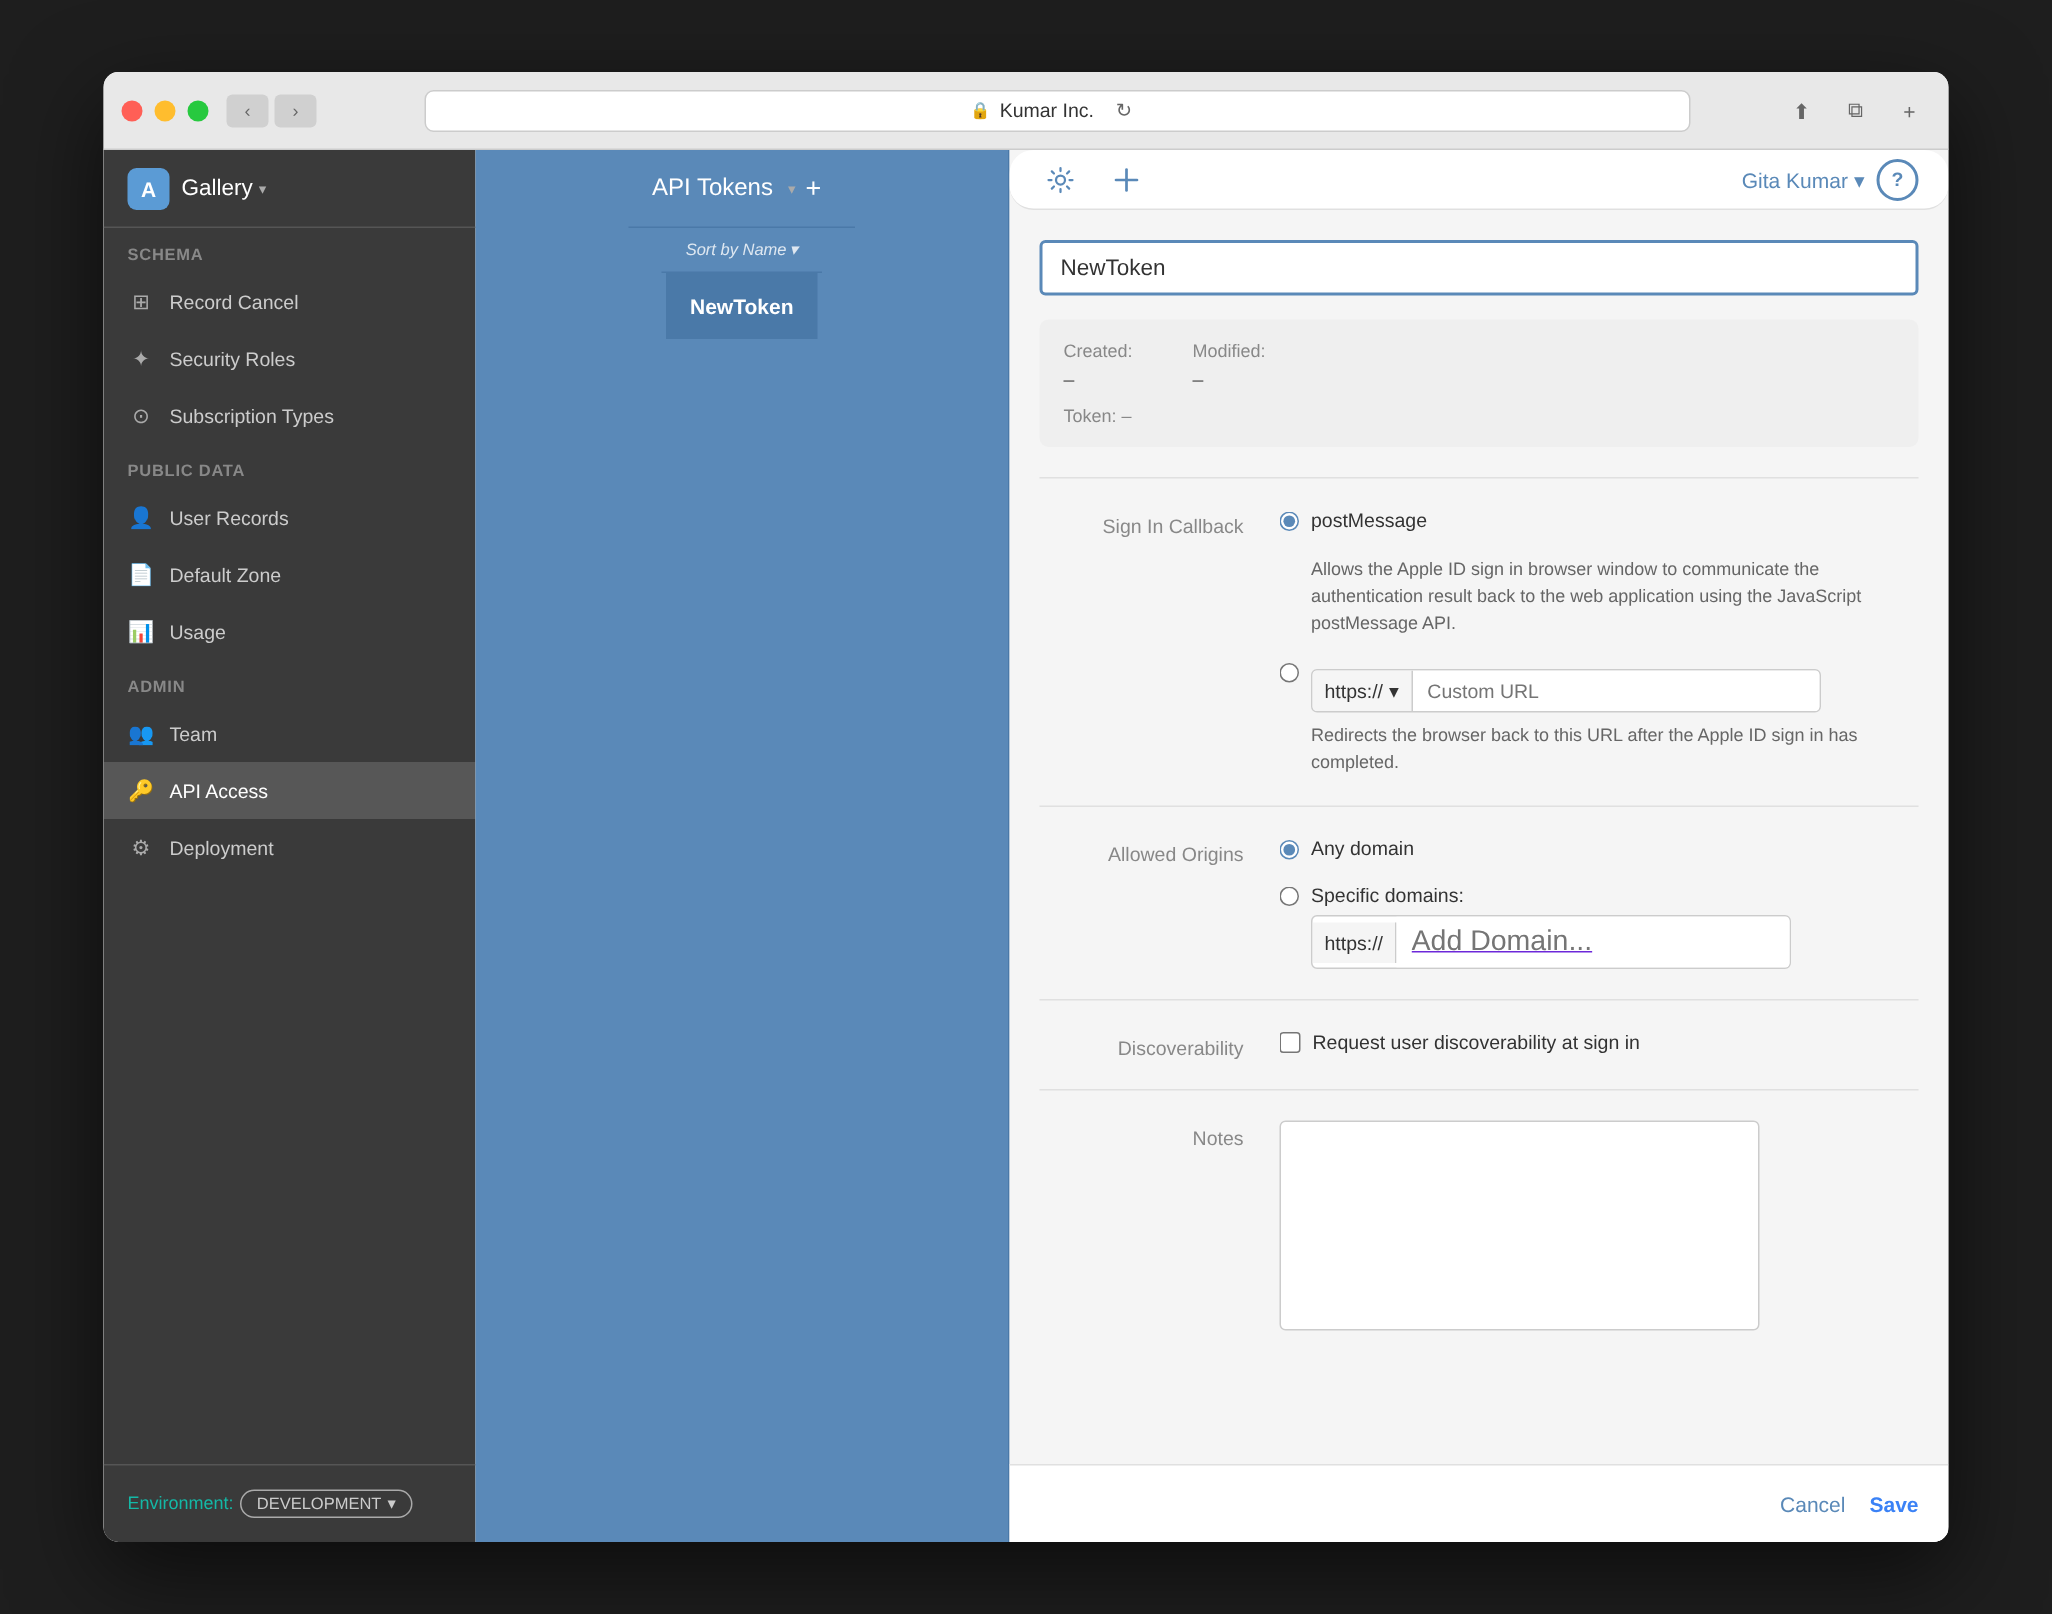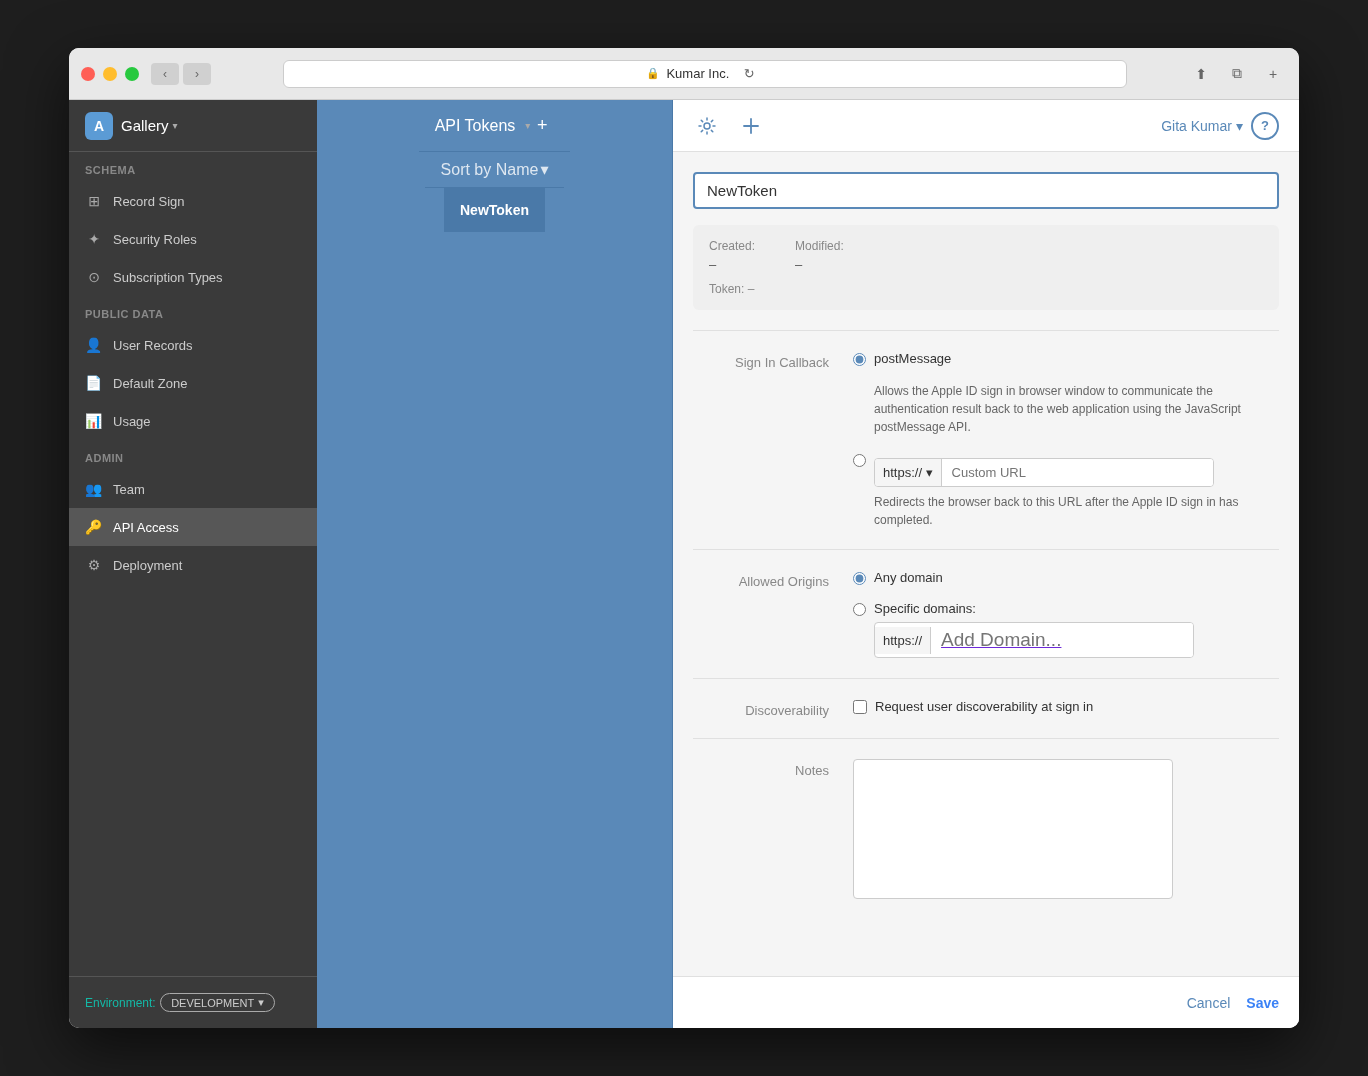--- a/index.html
+++ b/index.html
@@ -218,54 +218,56 @@
       height: 24px;
       display: flex;
       align-items: center;
       justify-content: center;
       color: #fff;
       font-size: 18px;
       cursor: pointer;
     }
     .sort-bar {
       padding: 8px 16px;
-      font-size: 16px;
+      font-size: 11px;
       color: rgba(255,255,255,0.8);
       display: flex;
       align-items: center;
       gap: 2px;
       border-bottom: 1px solid #4a79a8;
+      font-style: italic;
     }
     .list-item {
       padding: 14px 16px;
       color: #fff;
       font-size: 14px;
       font-weight: 600;
       cursor: pointer;
     }
     .list-item.selected {
       background: #4a79a8;
     }
     
     .detail-panel {
       flex: 1;
       background: #f5f5f5;
       display: flex;
       flex-direction: column;
       overflow: hidden;
     }
     .detail-header {
-      height: 52px;
+      height: 40px;
       background: #fff;
       display: flex;
       align-items: center;
       justify-content: space-between;
       padding: 0 20px;
       border-bottom: 1px solid #e0e0e0;
       flex-shrink: 0;
+      border-radius: 16px;
     }
     .detail-header-left {
       display: flex;
       align-items: center;
       gap: 16px;
     }
     .gear-btn, .plus-btn {
       width: 28px;
       height: 28px;
       display: flex;
@@ -519,21 +521,21 @@
         <div class="app-icon">
           <span>A</span>
         </div>
         <span class="app-title">Gallery</span>
         <span class="chevron-down">▾</span>
       </div>
 
       <div class="sidebar-section-label">SCHEMA</div>
       <div class="sidebar-item">
         <span class="sidebar-item-icon">⊞</span>
-        <span>Record Sign</span>
+        <span>Record Cancel</span>
       </div>
       <div class="sidebar-item">
         <span class="sidebar-item-icon">✦</span>
         <span>Security Roles</span>
       </div>
       <div class="sidebar-item">
         <span class="sidebar-item-icon">⊙</span>
         <span>Subscription Types</span>
       </div>
 

